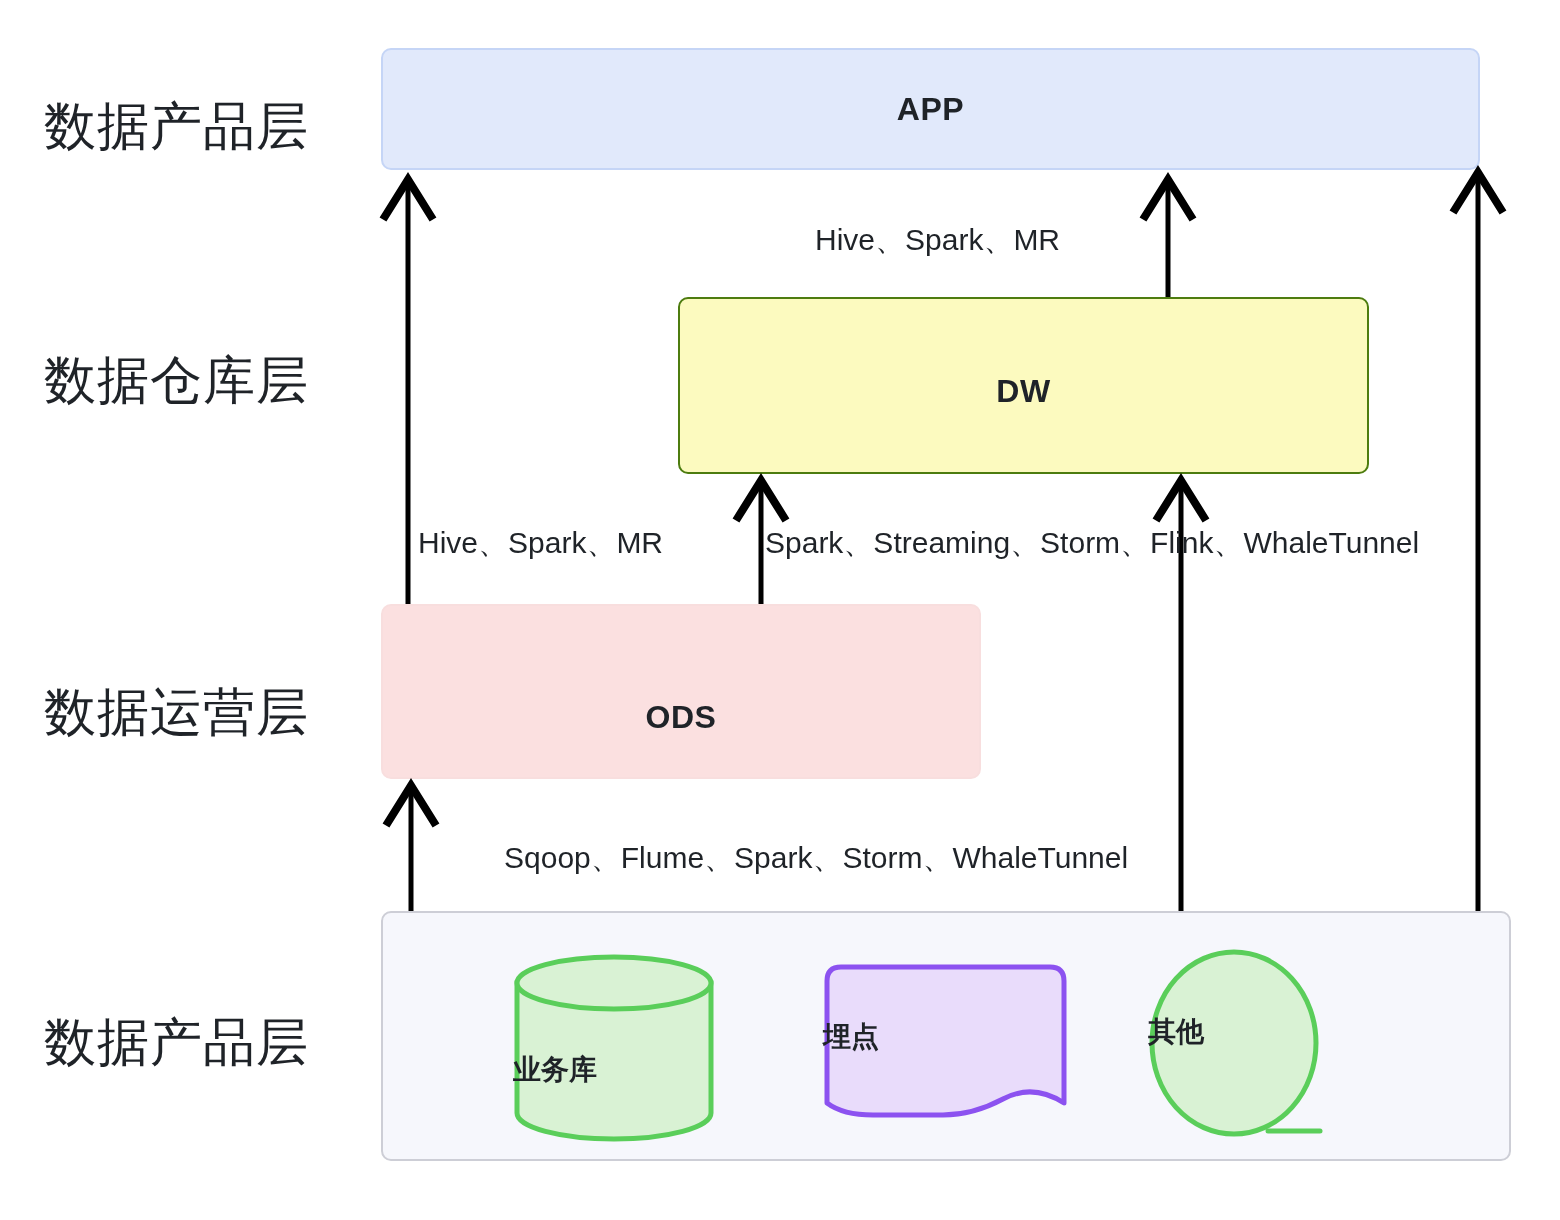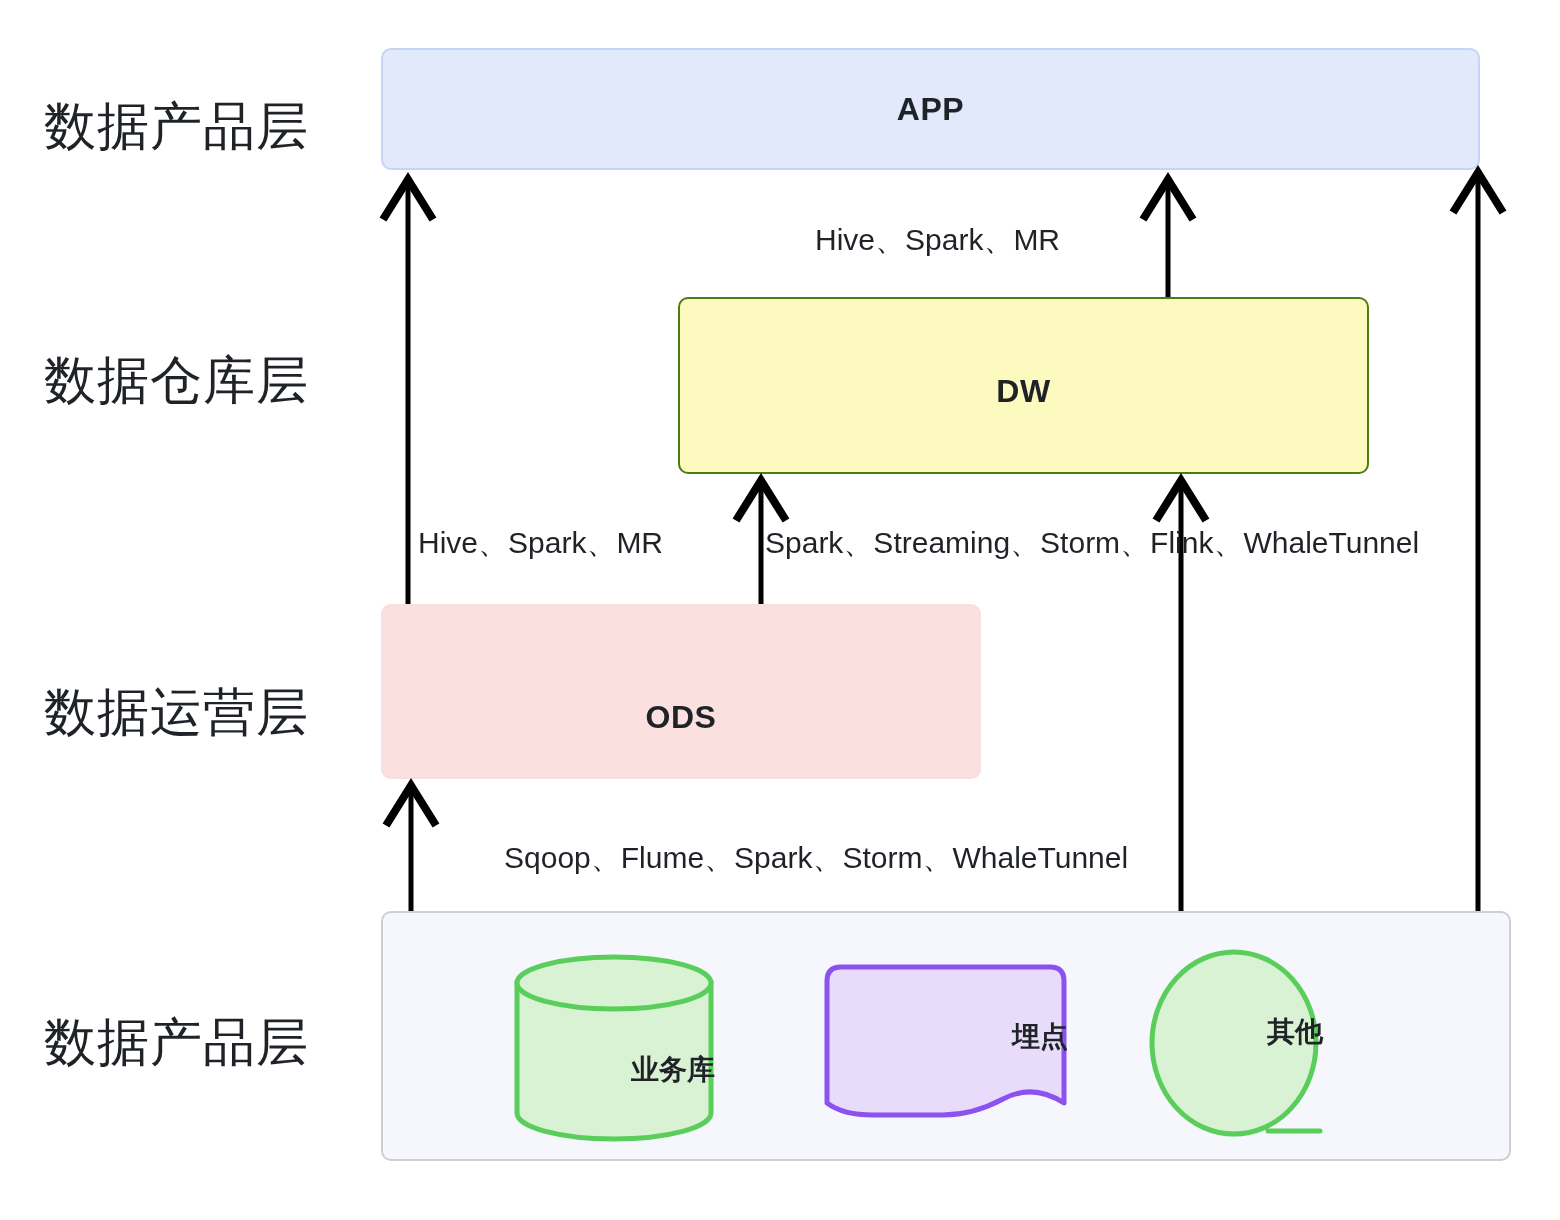--- a/index.html
+++ b/index.html
@@ -82,21 +82,21 @@
   .src-shape {
     position: absolute;
   }
   .src-shape svg { display: block; }
   .src-label {
     position: absolute;
     font-size: 28px;
     font-weight: bold;
     color: #1f2328;
     white-space: nowrap;
-    text-align: right;
+    text-align: left;
   }
 
   #shape-db { left: 130px; top: 40px; width: 202px; height: 190px; }
   #label-db { left: 130px; top: 138px; width: 202px; }
 
   #shape-doc { left: 440px; top: 50px; width: 245px; height: 160px; }
   #label-doc { left: 440px; top: 105px; width: 245px; }
 
   #shape-other { left: 765px; top: 35px; width: 175px; height: 190px; }
   #label-other { left: 765px; top: 100px; width: 175px; }

